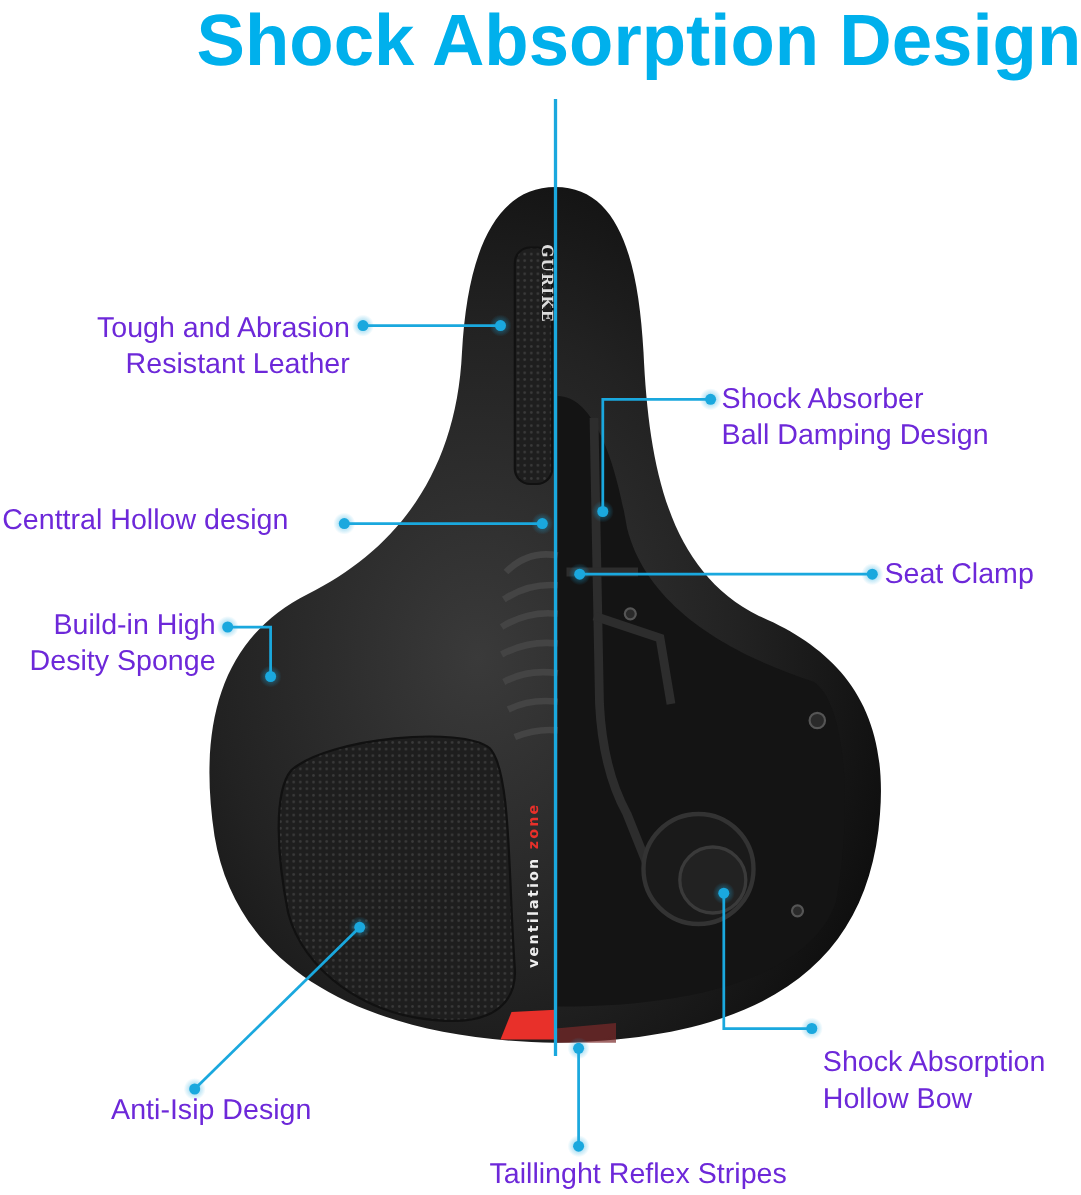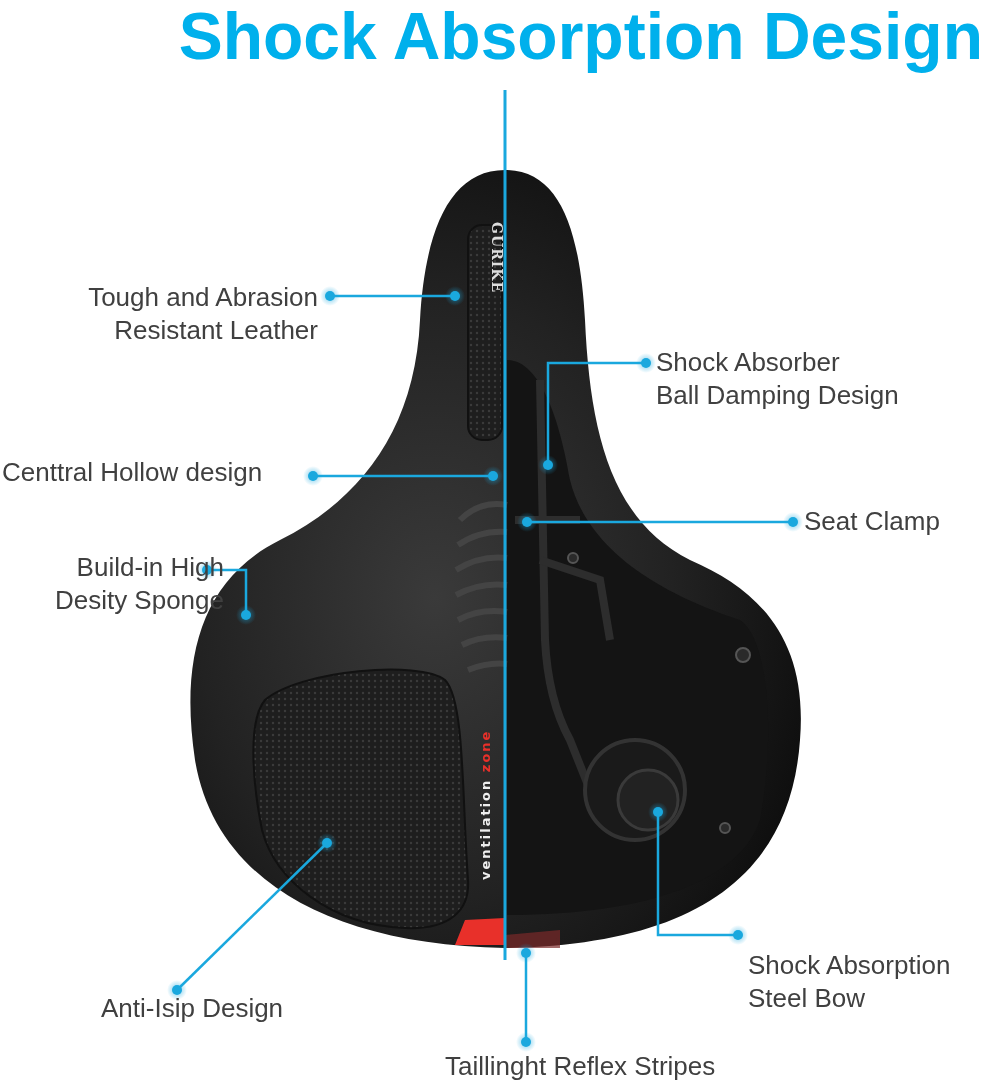--- a/index.html
+++ b/index.html
@@ -1,21 +1,21 @@
 <!DOCTYPE html>
 <html><head>
   <meta charset="utf-8">
   <style>
     html, body { margin: 0; padding: 0; background: #ffffff; }
     body { width: 983px; height: 1086px; position: relative; overflow: hidden;
            font-family: "Liberation Sans", sans-serif; }
     .title { position: absolute; left: 0; top: 0; width: 983px; text-align: right;
              font-family: "Liberation Sans", sans-serif; font-weight: bold; font-size: 66px;
              color: #00b0ec; line-height: 72px; letter-spacing: 0px; }
-    .label { position: absolute; font-size: 26px; color: #404040; line-height: 33px; white-space: nowrap; }
+    .label { position: absolute; font-size: 26px; color: #6d28d9; line-height: 33px; white-space: nowrap; }
     .label.right { text-align: right; }
     svg.art { position: absolute; left: 0; top: 0; }
     .vtext { position: absolute; left: 478px; top: 880px; transform: rotate(-90deg); transform-origin: left top;
              font-family: "DejaVu Sans", sans-serif; font-weight: bold; font-size: 13px; letter-spacing: 2px; color: #eee; white-space: nowrap; }
     .vtext .red { color: #e8302a; }
     .brand { position: absolute; left: 505px; top: 222px; transform: rotate(90deg); transform-origin: left top;
              font-family: "DejaVu Serif", serif; font-weight: bold; font-size: 14px; color: #ddd; letter-spacing: 1px; white-space: nowrap; }
   </style>
 </head>
 <body>
@@ -185,28 +185,28 @@
 </div>
 
 <div class="label" style="left:2px; top:456px;">
   <div>Centtral Hollow design</div>
 </div>
 
 <div class="label" style="left:804px; top:505px;">
   <div>Seat Clamp</div>
 </div>
 
-<div class="label right" style="left:0px; top:551px; width:196px;padding-left:28px;">
+<div class="label right" style="left:0px; top:551px; width:196px;">
   <div>Build-in High</div>
   <div>Desity Sponge</div>
 </div>
 
 <div class="label" style="left:748px; top:921px;margin-top:28px;">
   <div>Shock Absorption</div>
-  <div>Steel Bow</div>
+  <div>Hollow Bow</div>
 </div>
 
 <div class="label" style="left:73px; top:992px;margin-left:28px;">
   <div>Anti-Isip Design</div>
 </div>
 
 <div class="label" style="left:445px; top:1050px;">
   <div>Taillinght Reflex Stripes</div>
 </div>
 

